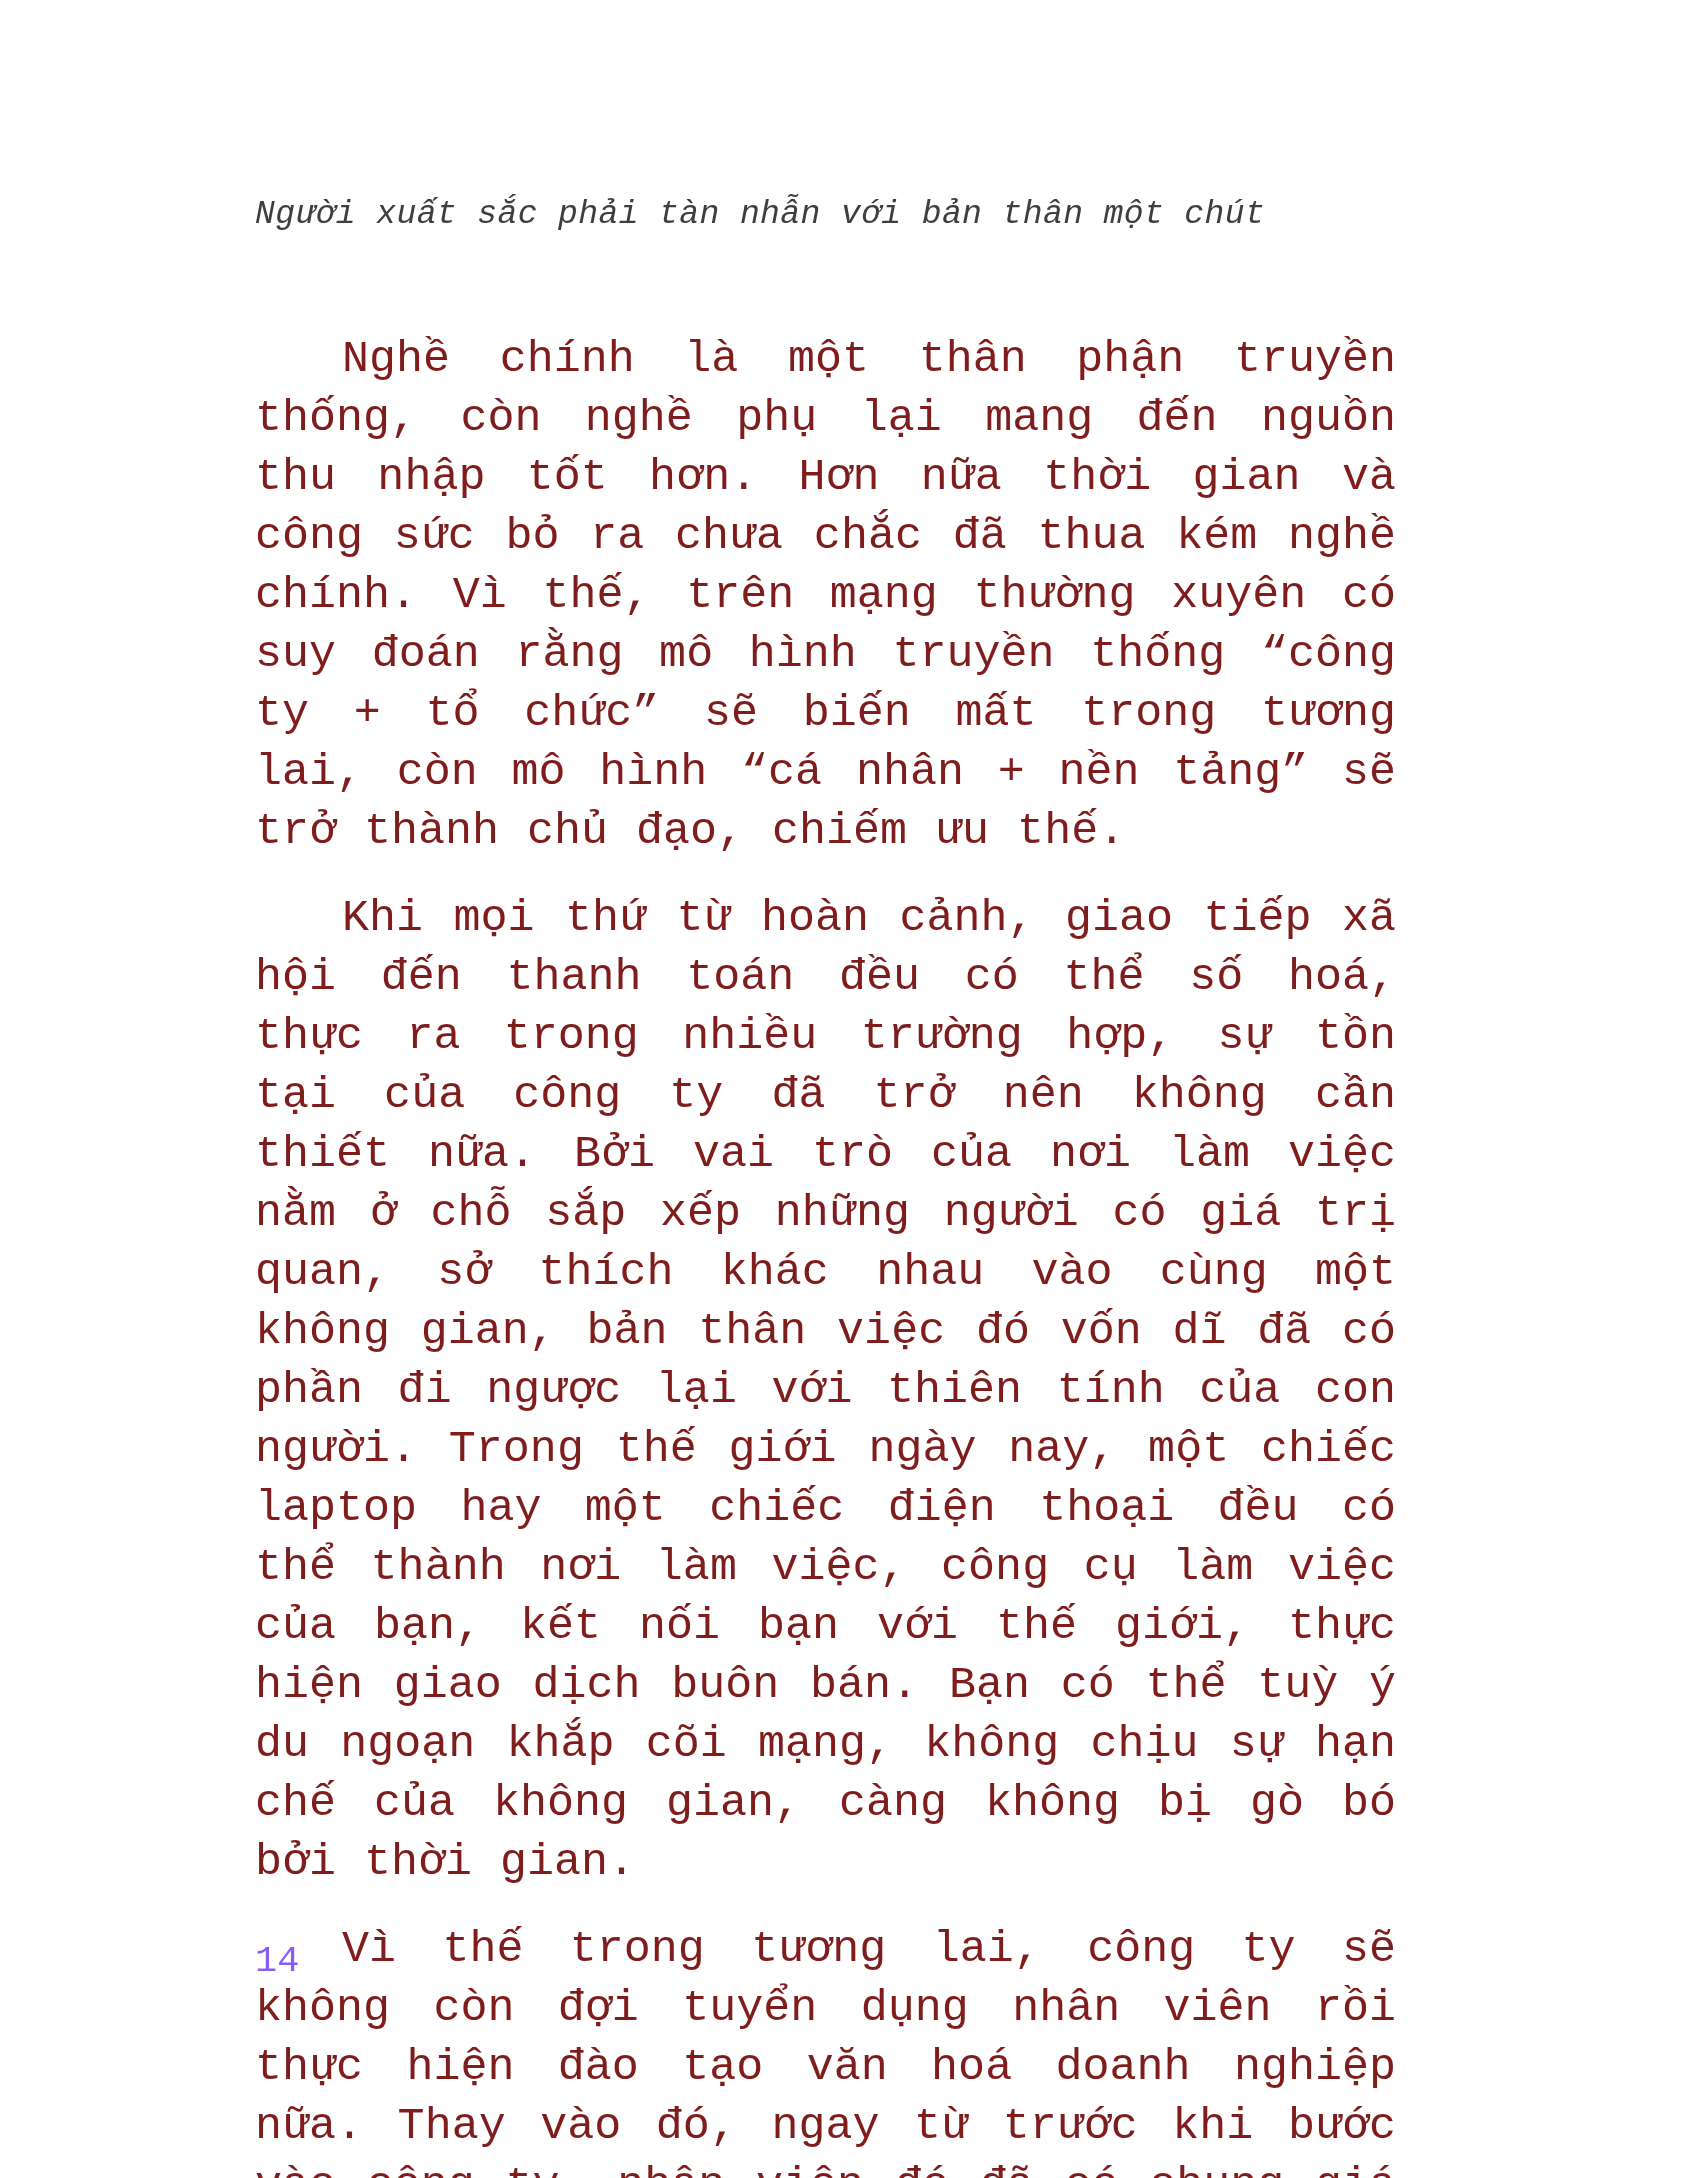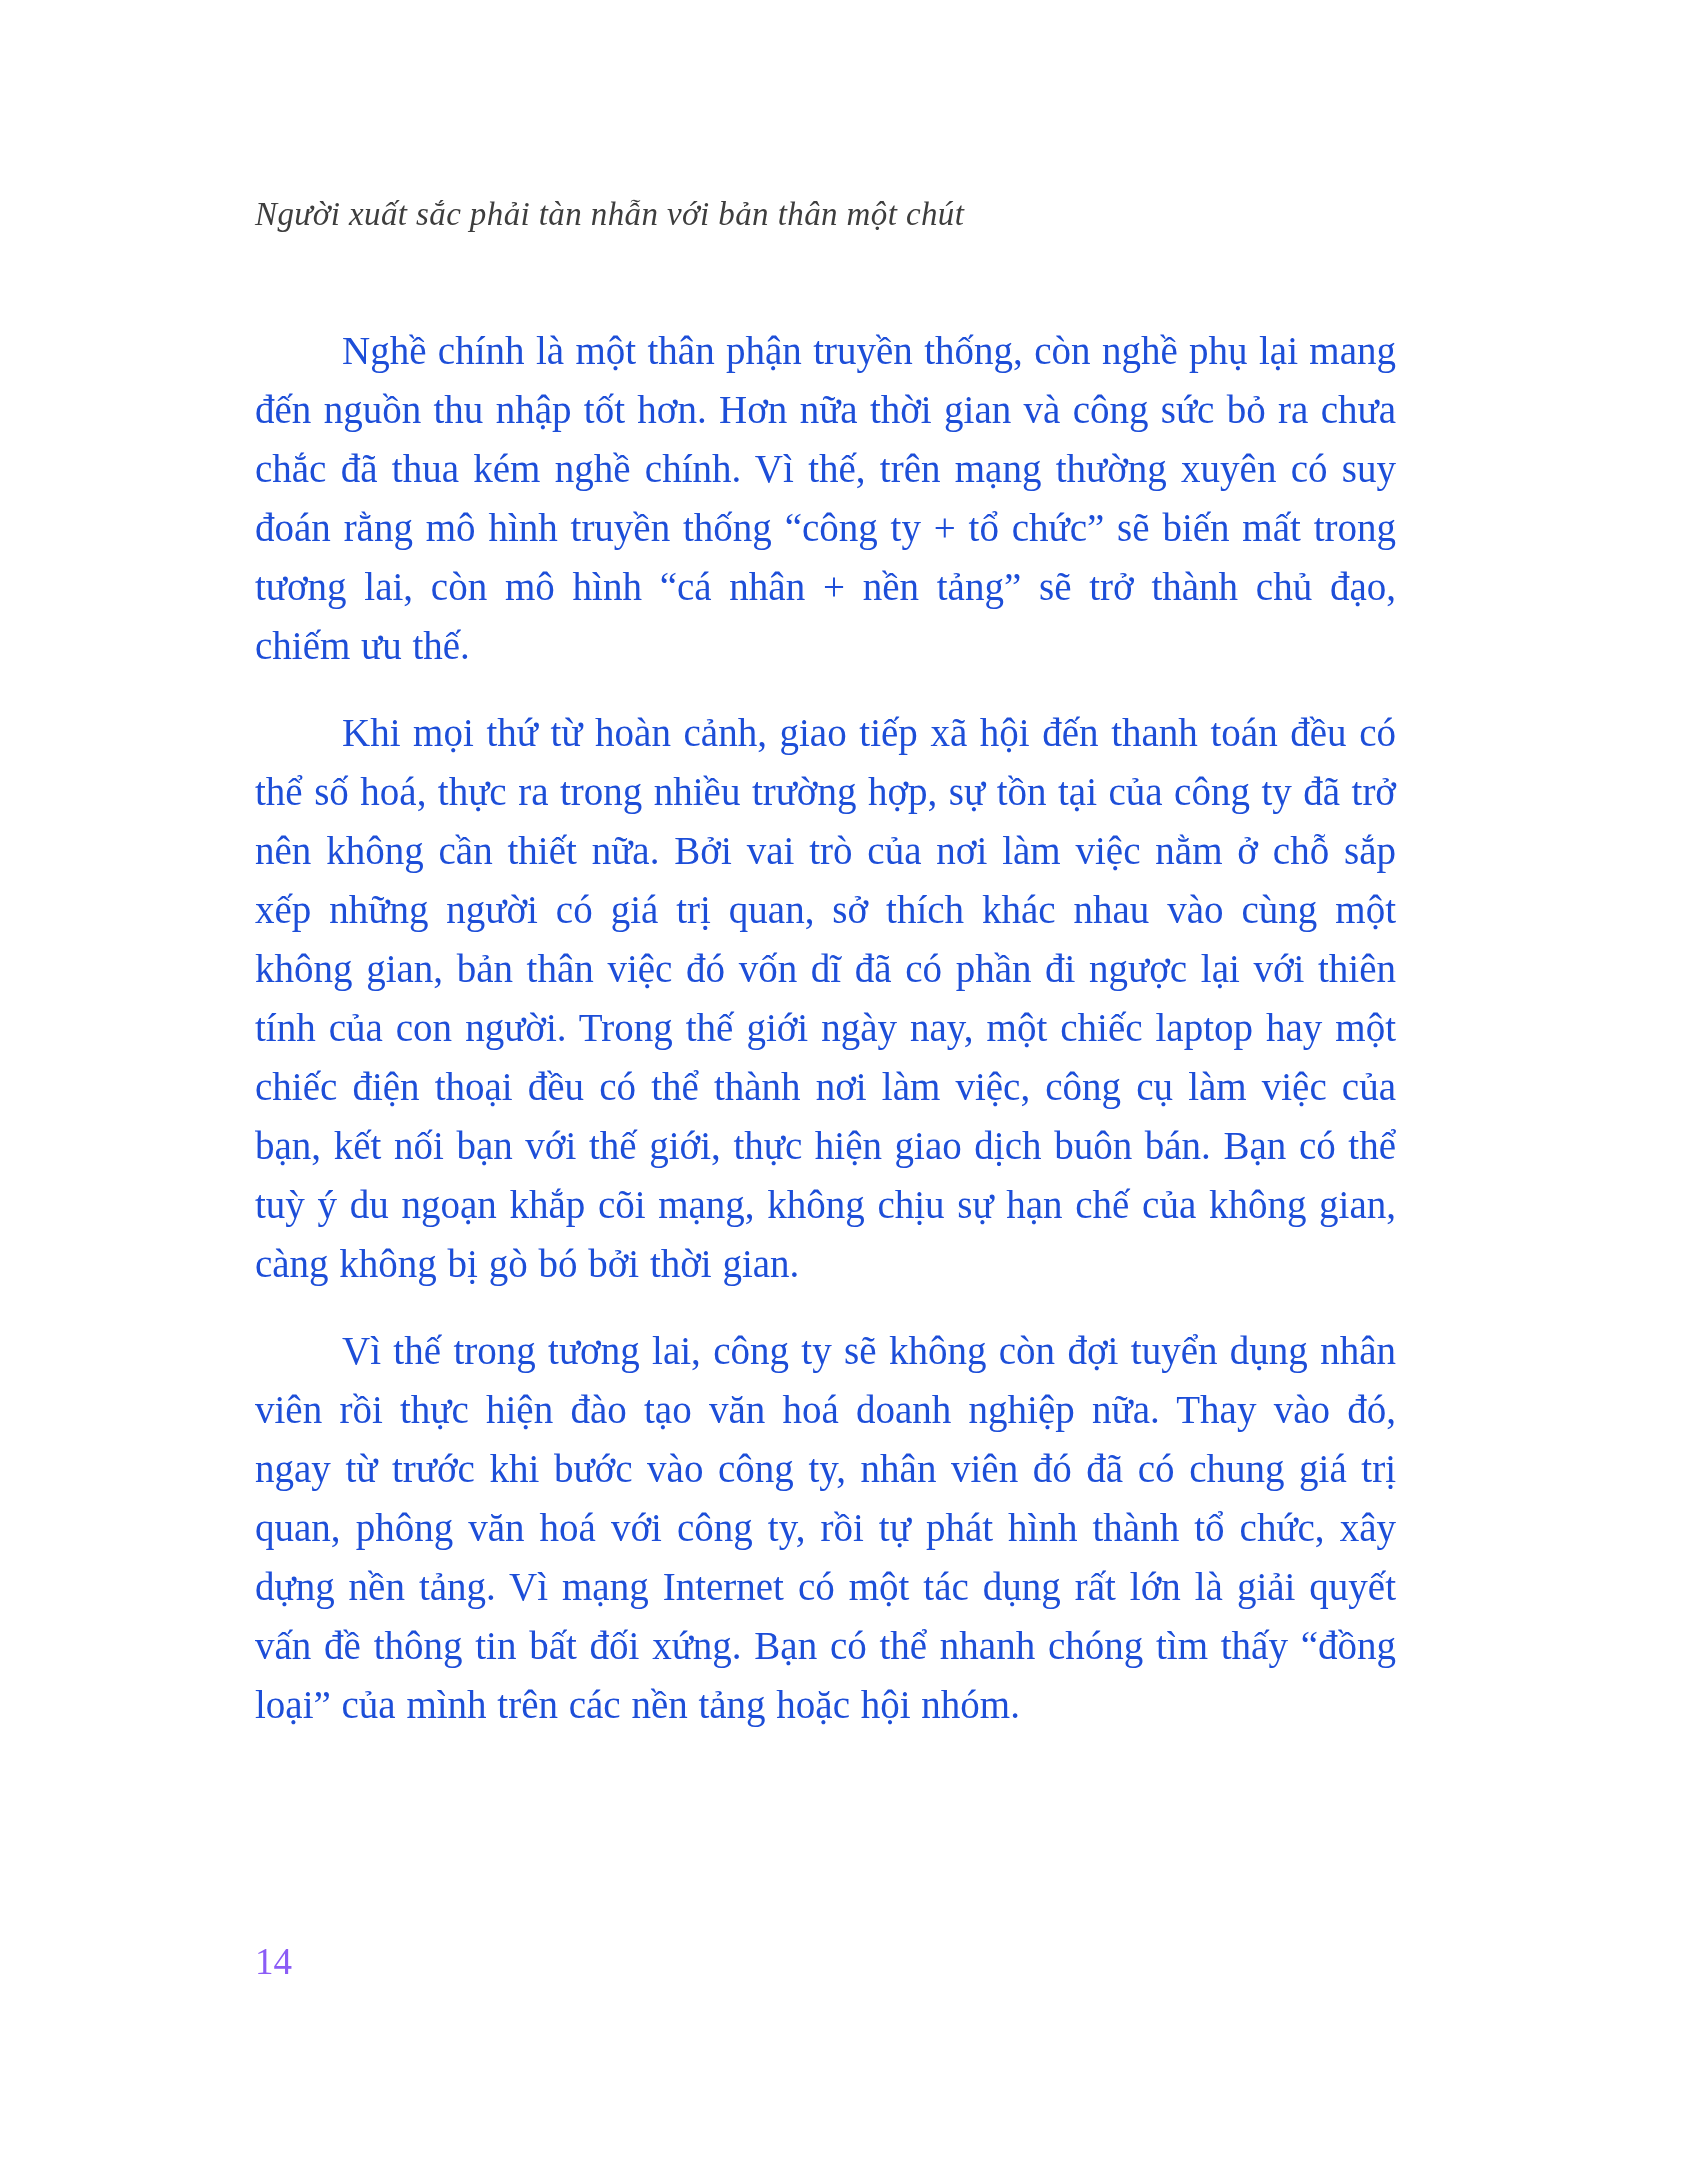--- a/index.html
+++ b/index.html
@@ -1,15 +1,15 @@
 <!DOCTYPE html>
 <html><head>
 <meta charset="utf-8">
 <style>
-  * { margin: 0; padding: 0; box-sizing: border-box; }
+  * { margin: 0; padding: 0; box-sizing: border-box; font-family: Liberation Mono, monospace; }
   html, body { background: #ffffff; }
 
   .page {
     position: relative;
     width: 1683px;
     height: 2178px;
     background: #ffffff;
     font-family: "Liberation Serif", serif;
     color: #1a1a1a;
     overflow: hidden;
@@ -26,26 +26,26 @@
   }
 
   .body-text {
     position: absolute;
     left: 255px;
     top: 313px;
     width: 1141px;
   }
 
   .body-text p {
-    font-size: 39px;
+    font-size: 45px;
     line-height: 59px;
     text-align: justify;
     text-indent: 87px;
-    margin: 8px 0 28px 0;
-    color: #1d4ed8;
+    margin: 17px 0 28px 0;
+    color: #7f1d1d;
     word-spacing: 1px;
   }
 
   .page-number {
     position: absolute;
     left: 255px;
     top: 1940px;
     font-size: 37px;
     color: #8b5cf6;
   }

